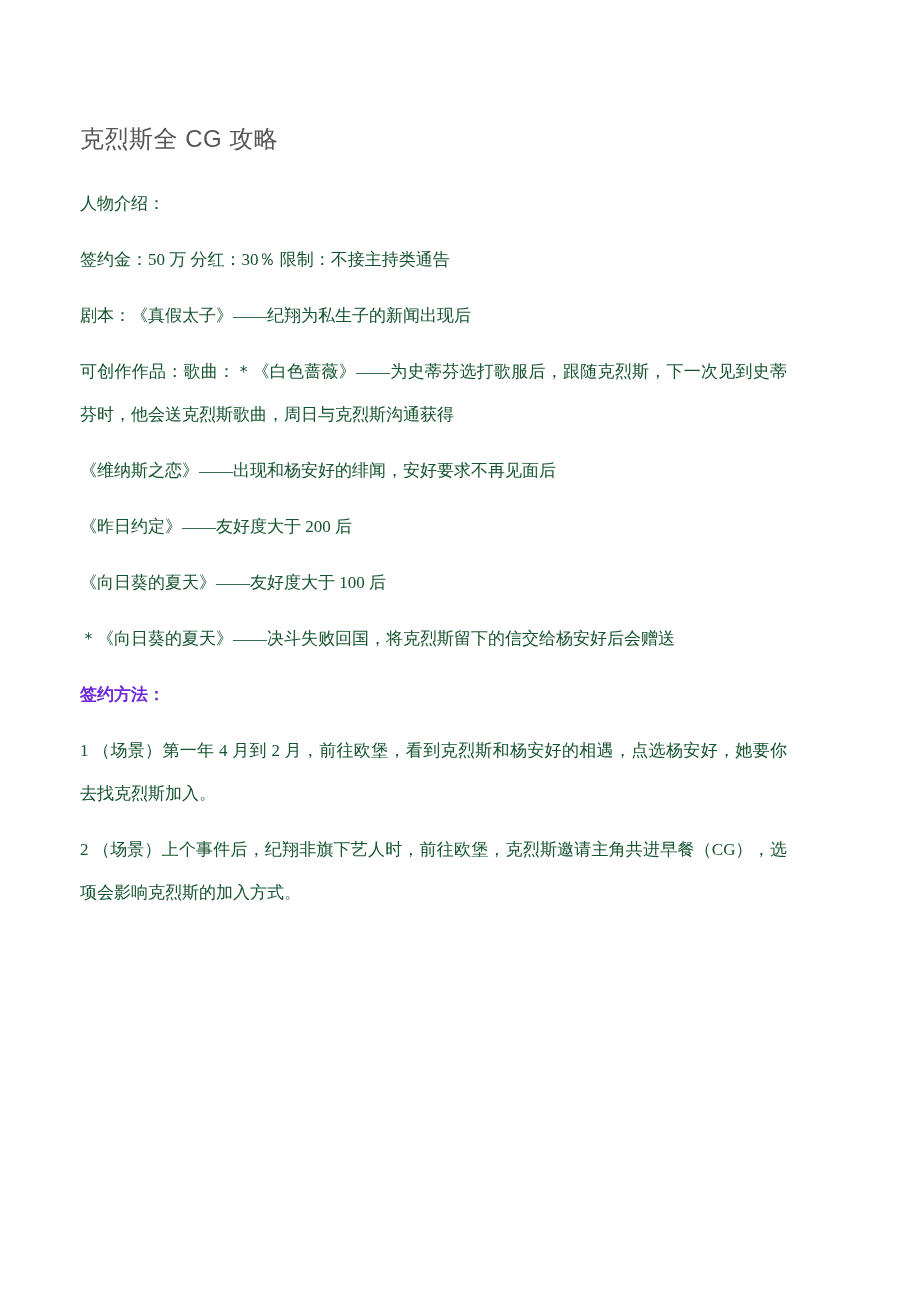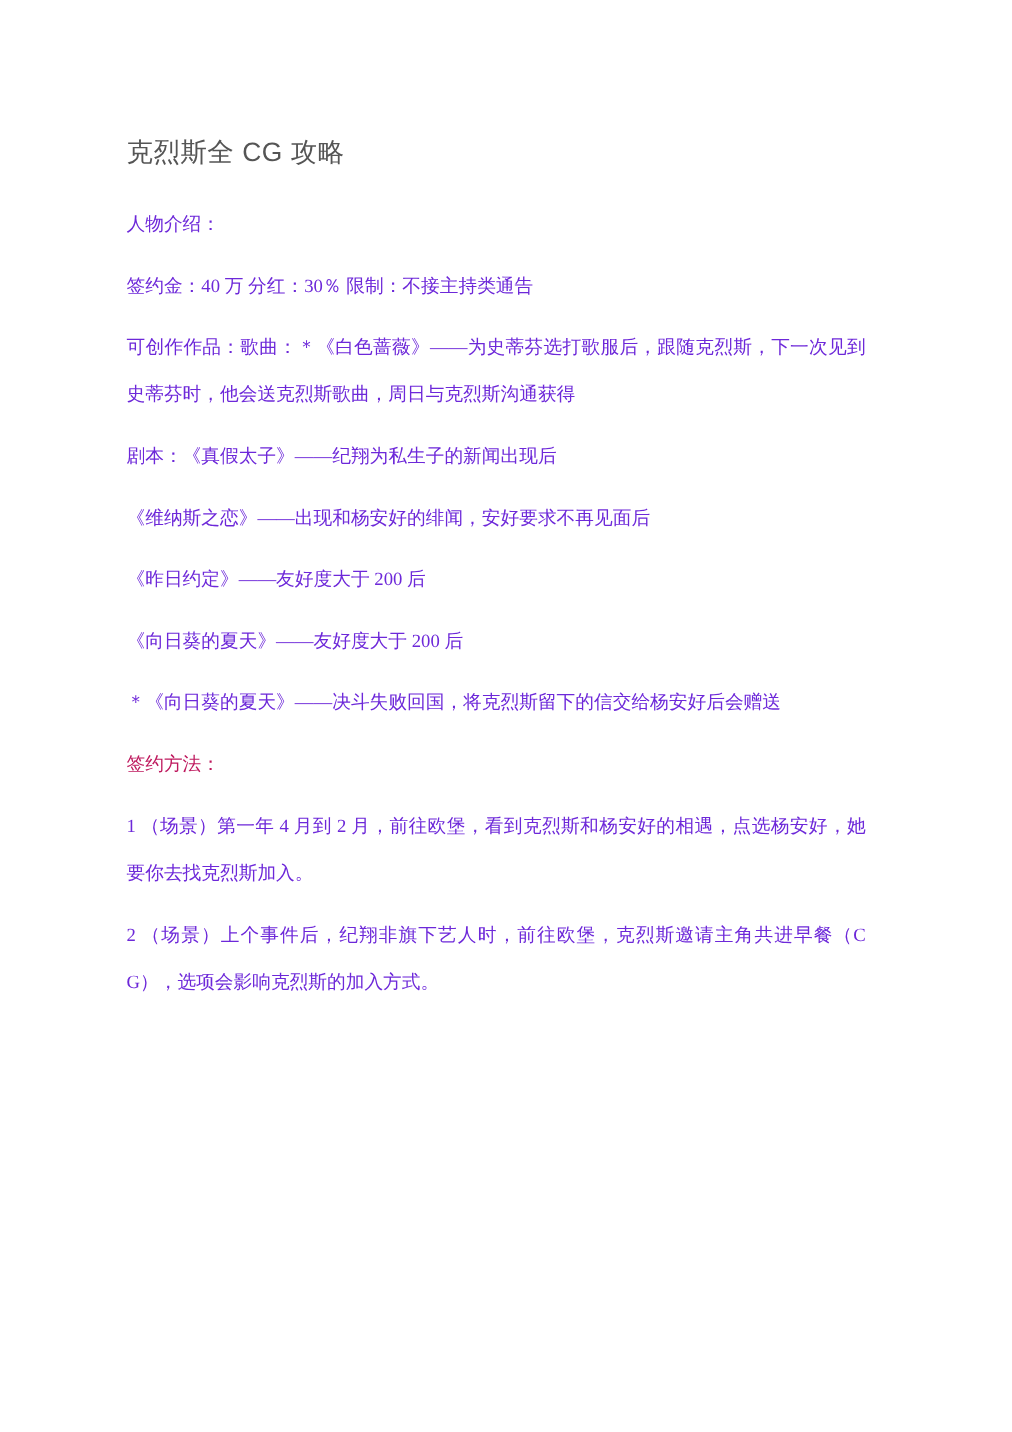--- a/index.html
+++ b/index.html
@@ -6,58 +6,58 @@
     margin: 0;
     padding: 0;
     background: #ffffff;
   }
   .page {
     position: relative;
     width: 920px;
     height: 1302px;
     background: #ffffff;
     box-sizing: border-box;
-    padding: 121px 133px 0 115px;
+    padding: 121px 133px 0 80px;
     overflow: hidden;
   }
   .doc-title {
     margin: 0 0 25px 0;
     font-family: "Liberation Sans", "DejaVu Sans", sans-serif;
     font-size: 24px;
     font-weight: 400;
     line-height: 36px;
     color: #555555;
     letter-spacing: 0.5px;
   }
   .para {
     margin: 0 0 13px 0;
     font-family: "Liberation Serif", "DejaVu Serif", serif;
     font-size: 17px;
     line-height: 43px;
-    color: #6d28d9;
+    color: #14532d;
     text-align: justify;
     text-justify: inter-ideograph;
     word-break: break-all;
   }
   .para:last-child { margin-bottom: 0; }
   .para.bold {
-    font-weight: 400;
-    color: #be185d;
+    font-weight: 700;
+    color: #6d28d9;
   }
 </style>
 </head>
 <body>
 
 <div class="page">
   <h1 class="doc-title">克烈斯全 CG 攻略</h1>
 
   <p class="para">人物介绍：</p>
-  <p class="para">签约金：40 万 分红：30％ 限制：不接主持类通告</p>
+  <p class="para">签约金：50 万 分红：30％ 限制：不接主持类通告</p>
+  <p class="para">剧本：《真假太子》——纪翔为私生子的新闻出现后</p>
   <p class="para">可创作作品：歌曲：＊《白色蔷薇》——为史蒂芬选打歌服后，跟随克烈斯，下一次见到史蒂芬时，他会送克烈斯歌曲，周日与克烈斯沟通获得</p>
-  <p class="para">剧本：《真假太子》——纪翔为私生子的新闻出现后</p>
   <p class="para">《维纳斯之恋》——出现和杨安好的绯闻，安好要求不再见面后</p>
   <p class="para">《昨日约定》——友好度大于 200 后</p>
-  <p class="para">《向日葵的夏天》——友好度大于 200 后</p>
+  <p class="para">《向日葵的夏天》——友好度大于 100 后</p>
   <p class="para">＊《向日葵的夏天》——决斗失败回国，将克烈斯留下的信交给杨安好后会赠送</p>
   <p class="para bold">签约方法：</p>
   <p class="para">1 （场景）第一年 4 月到 2 月，前往欧堡，看到克烈斯和杨安好的相遇，点选杨安好，她要你去找克烈斯加入。</p>
   <p class="para">2 （场景）上个事件后，纪翔非旗下艺人时，前往欧堡，克烈斯邀请主角共进早餐（CG），选项会影响克烈斯的加入方式。</p>
 </div>
 
 </body></html>

